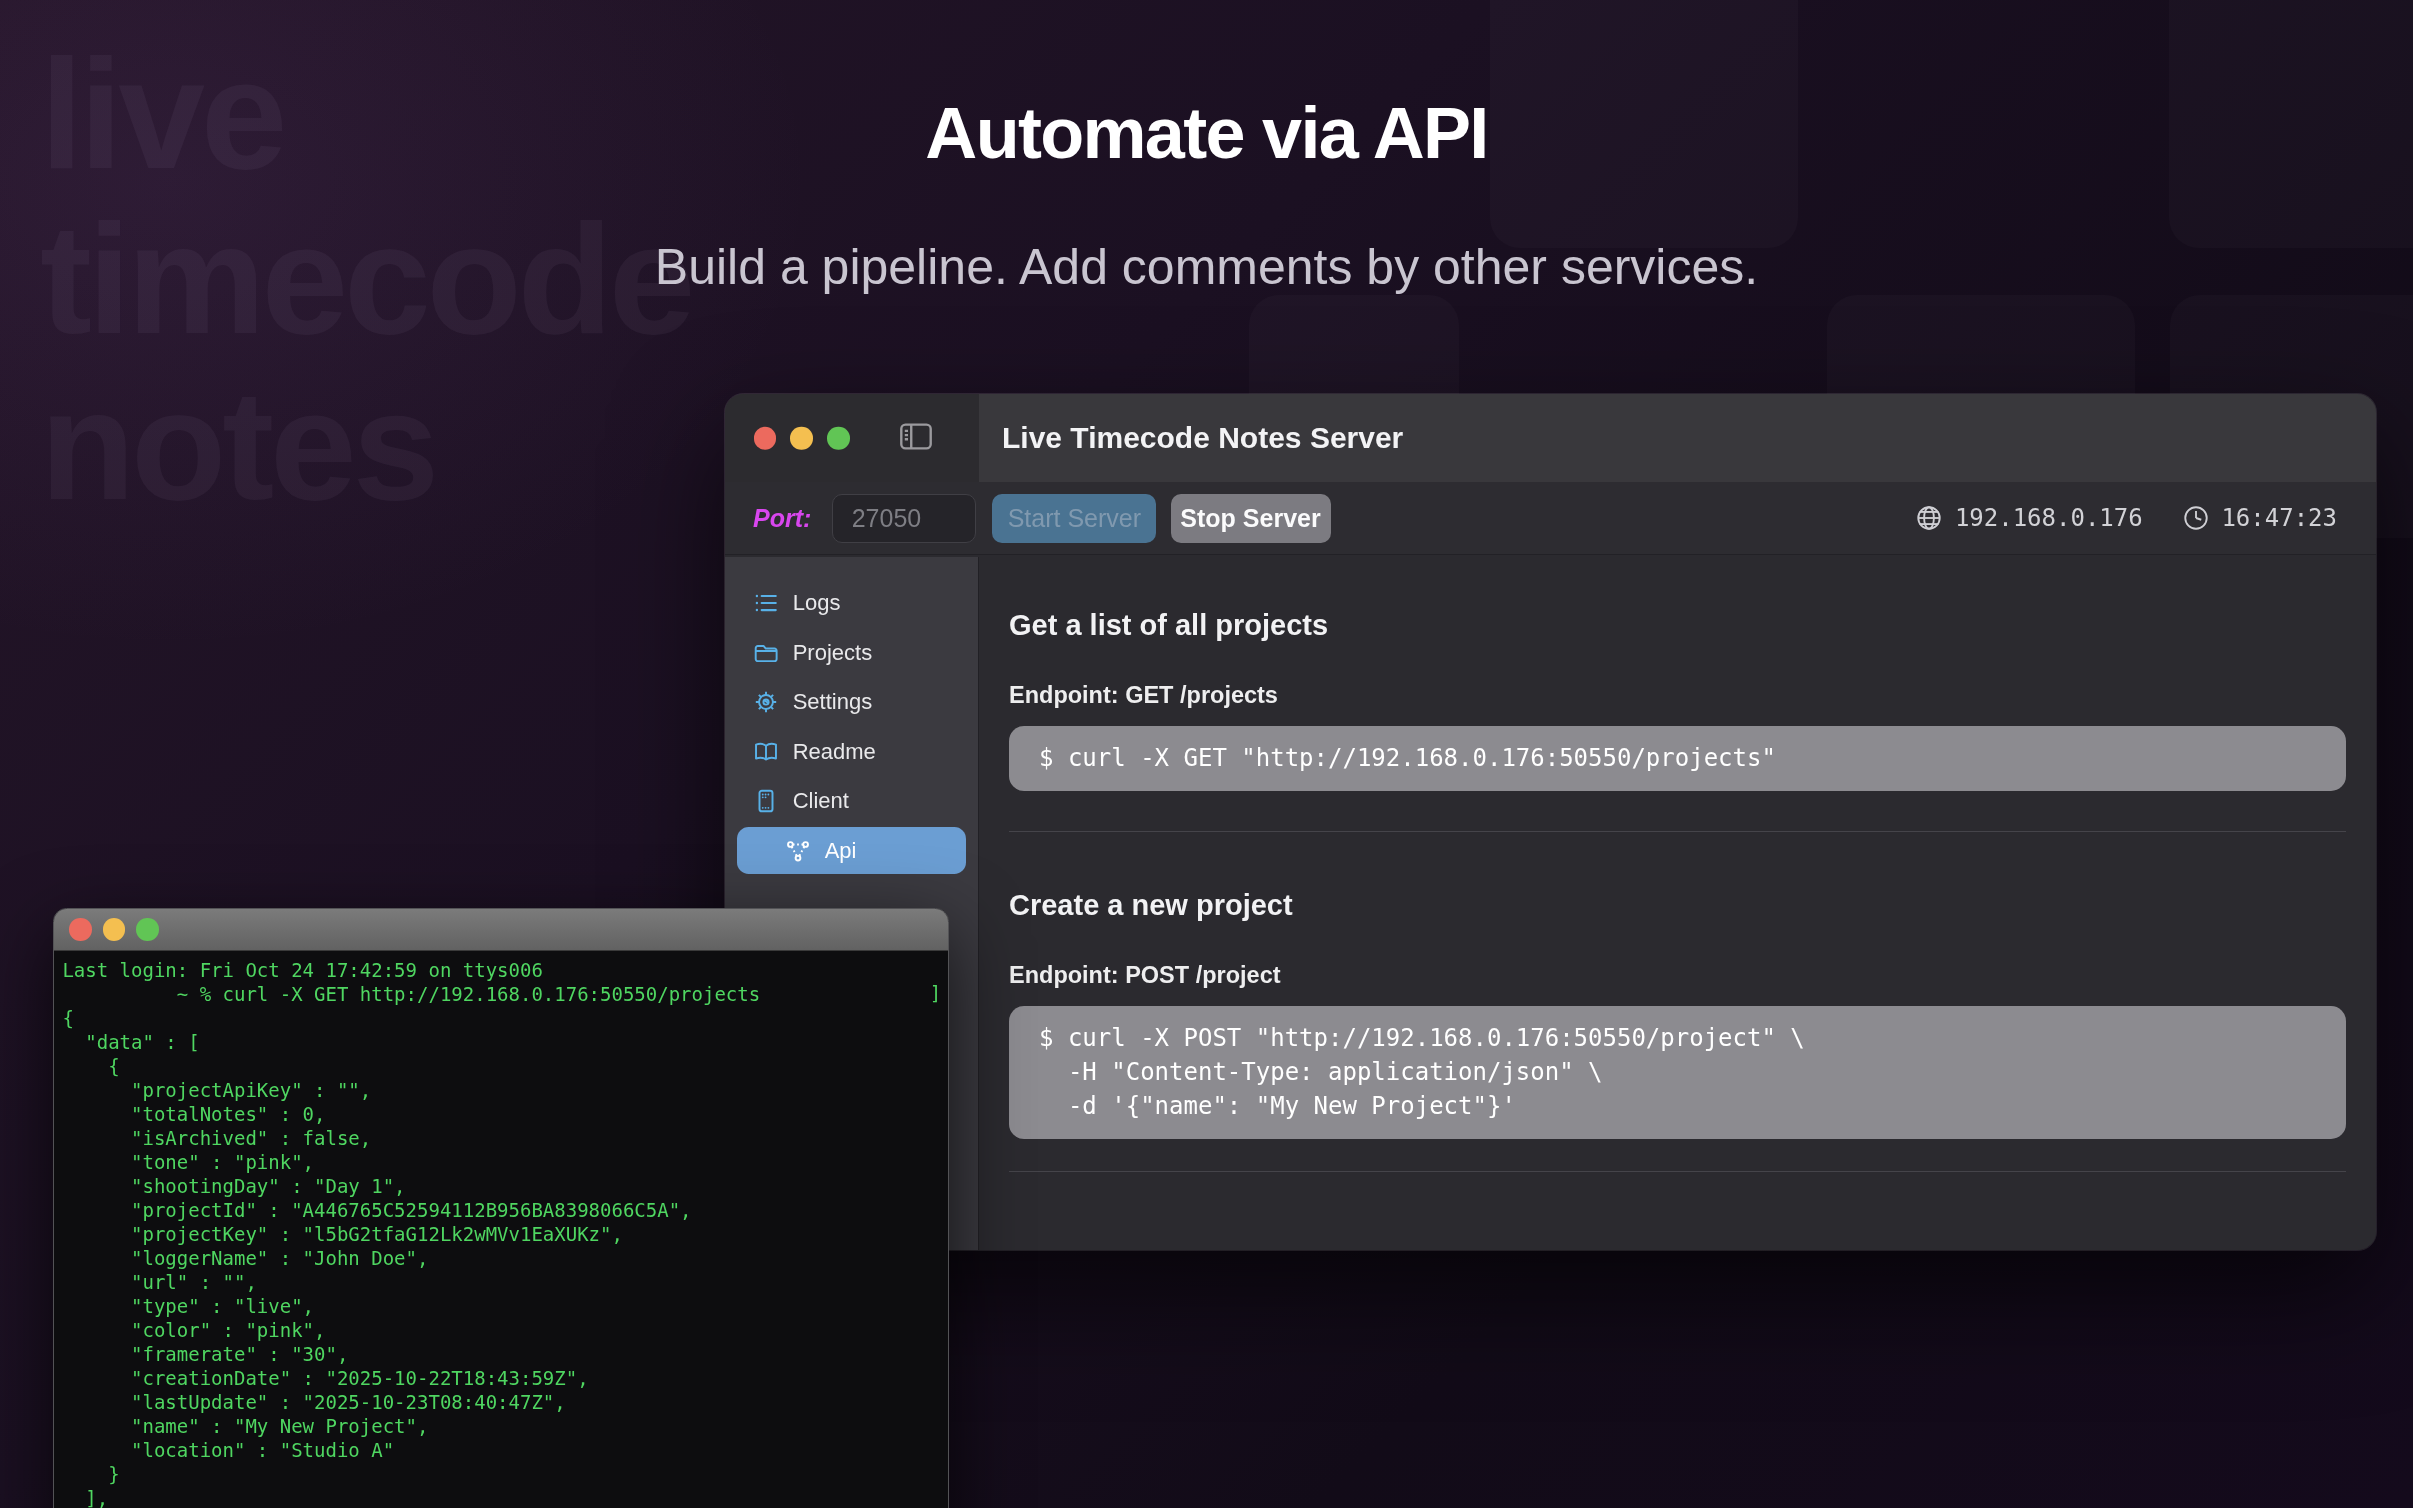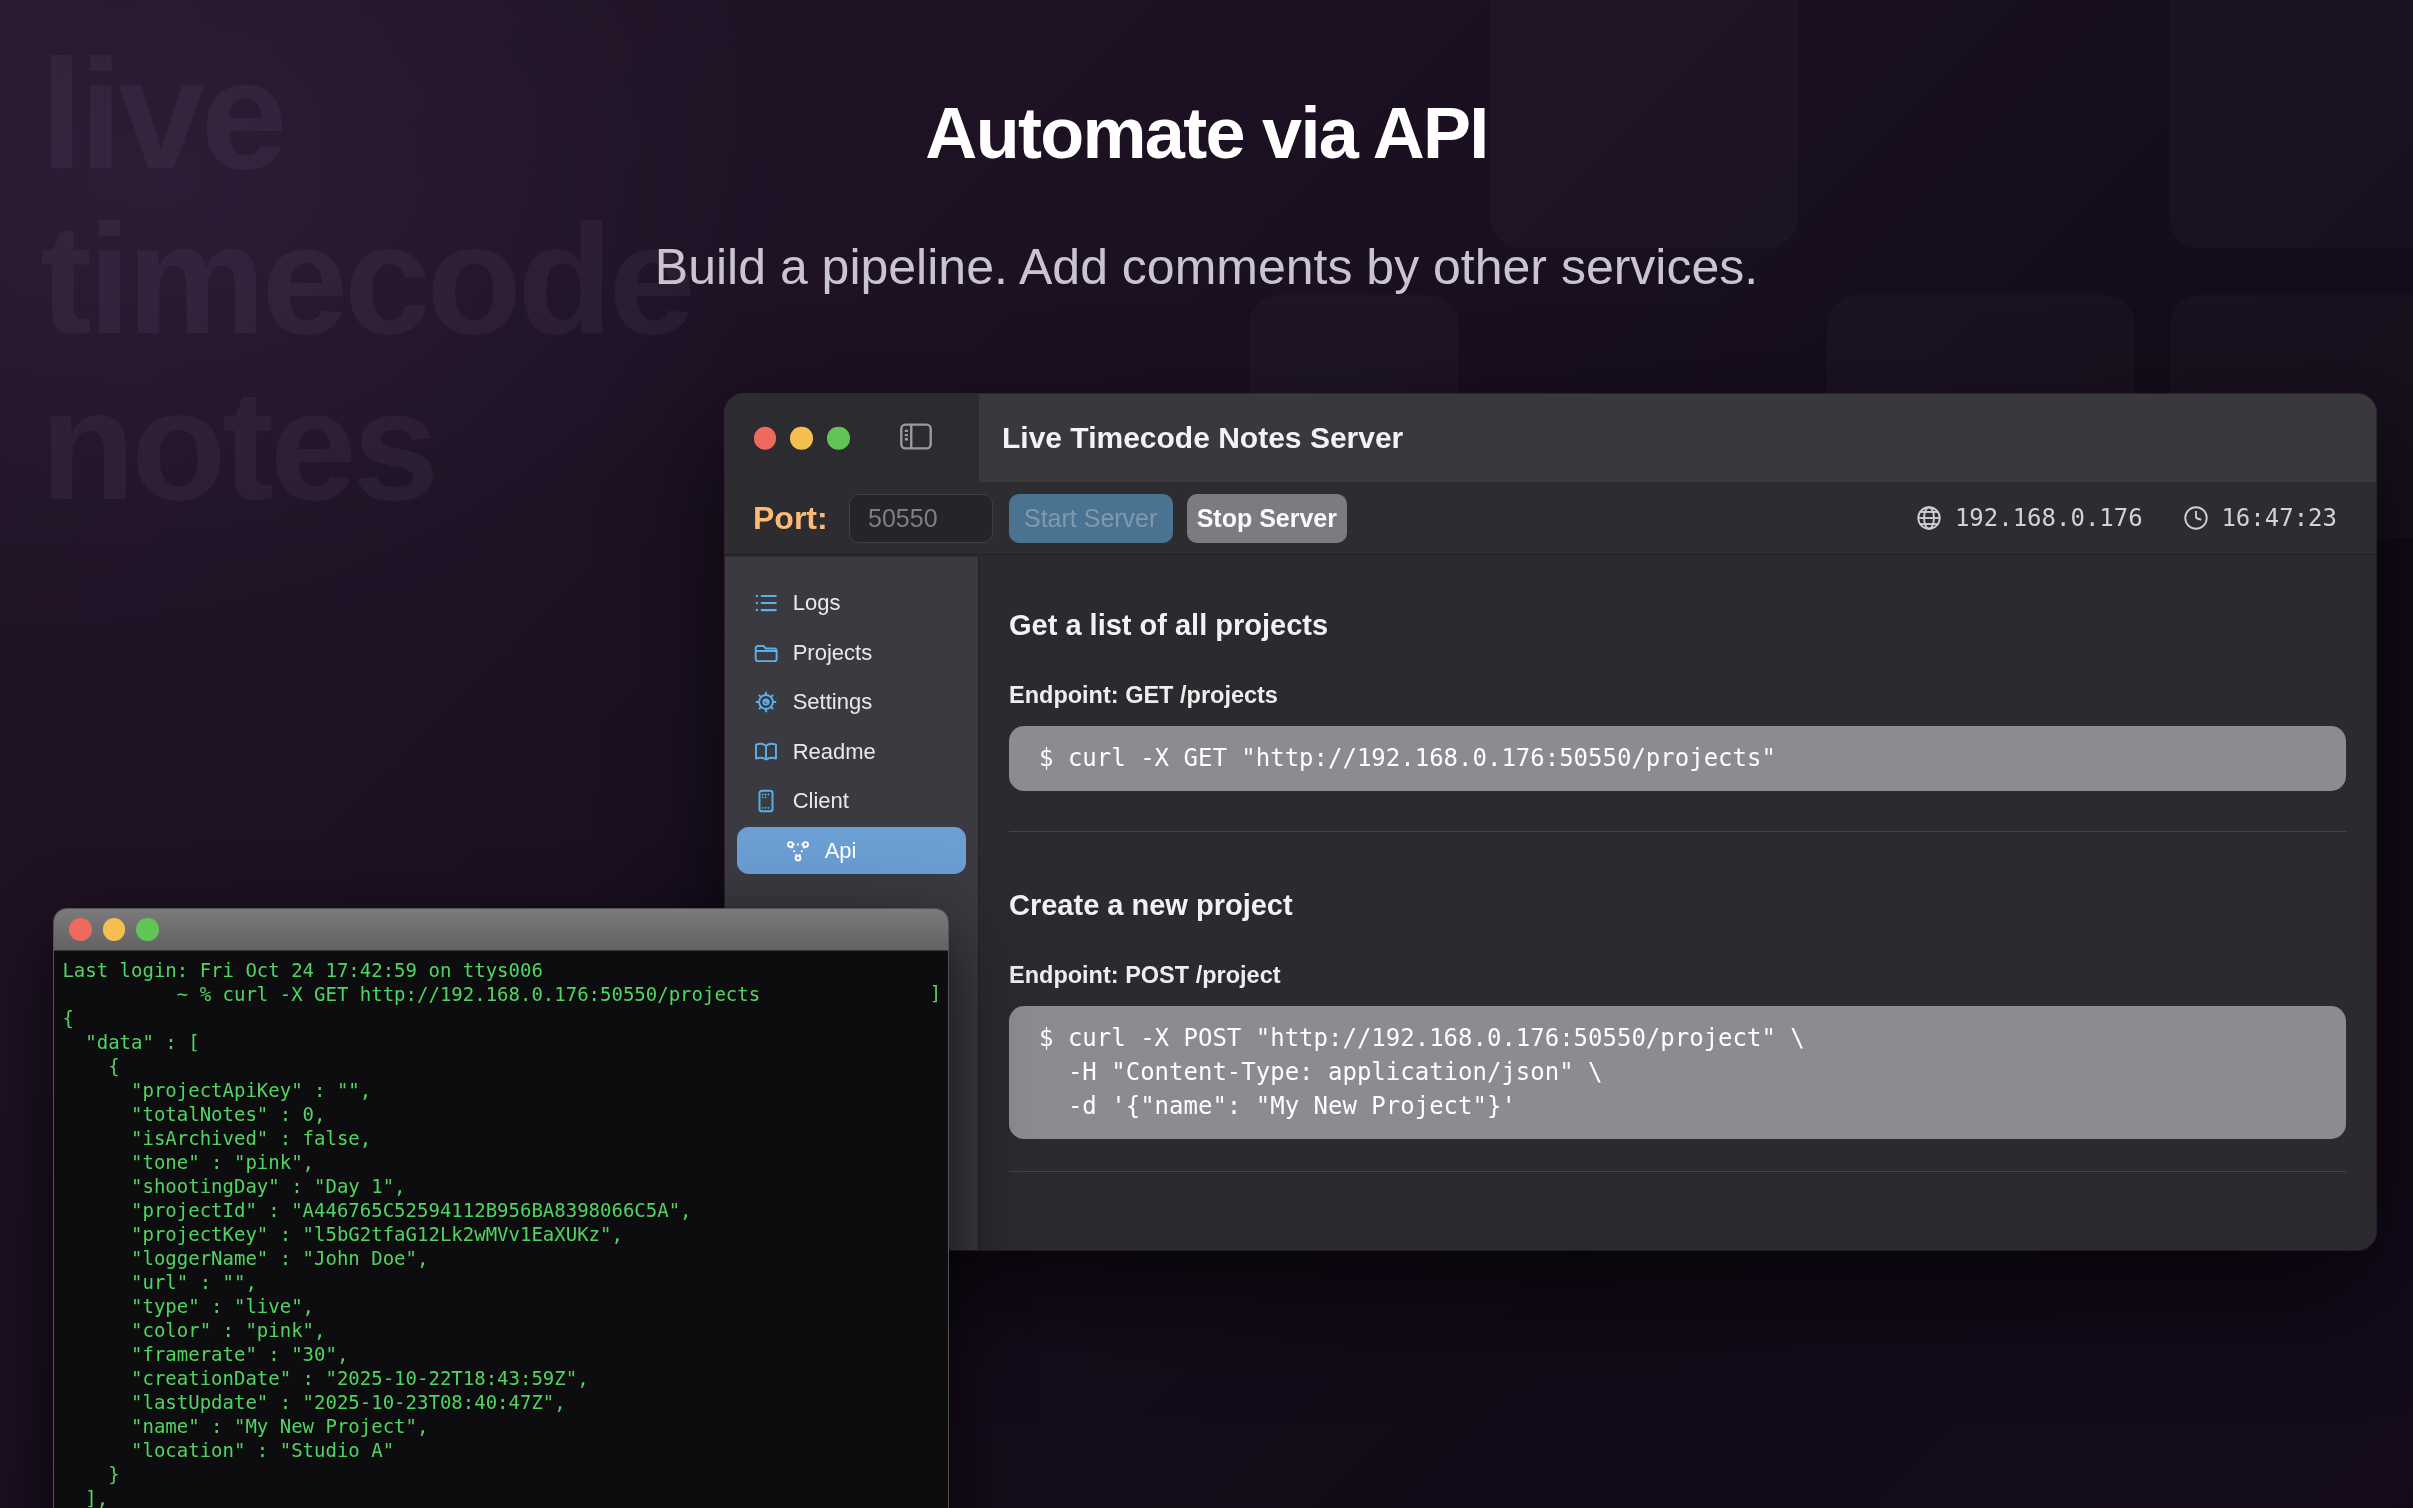--- a/index.html
+++ b/index.html
@@ -29,21 +29,21 @@
   .lights{position:absolute;left:28.5px;top:50%;transform:translateY(-50%);display:flex;gap:14.2px;}
   .light{width:22.6px;height:22.6px;border-radius:50%;}
   .light.red{background:var(--traffic-red,#ec6a5e);}
   .light.yellow{background:var(--traffic-yellow,#f4bf50);}
   .light.green{background:var(--traffic-green,#61c555);}
   .toggle-icon{position:absolute;left:174px;top:50%;transform:translateY(-50%);color:#9b9a9e;}
   .win-title{position:absolute;left:277px;top:0;bottom:0;display:flex;align-items:center;
     font-size:30px;font-weight:700;color:#f3f3f5;}
   .toolbar{position:absolute;left:0;top:88px;right:0;height:73px;background:#2d2c31;
     border-bottom:1.7px solid #222126;display:flex;align-items:center;padding:0 39px 0 28px;}
-  .port-label{font-size:32px;font-weight:600;color:#fdba74;}
+  .port-label{font-size:25px;font-weight:600;color:#d946ef;font-style:italic;}
   .port-input{margin-left:21px;width:144px;height:49px;border-radius:10px;background:#252429;
     border:1.7px solid #403f45;display:flex;align-items:center;padding-left:18.4px;
     font-size:25px;color:#7e7e84;}
   .btn{height:49px;border:none;border-radius:10px;font-family:"Liberation Sans",sans-serif;font-size:25px;display:flex;align-items:center;justify-content:center;}
   .btn-start{margin-left:16px;width:164px;background:var(--btn-start-bg,#4a7392);color:#8099af;font-weight:500;}
   .btn-stop{margin-left:14.2px;width:160px;background:#7c7b81;color:#fbfbfc;font-weight:600;}
   .net{margin-left:auto;display:flex;align-items:center;color:#d2d2d6;
     font-family:"DejaVu Sans Mono",monospace;font-size:24px;}
   .net svg{color:#cfcfd4;}
   .net .ip{margin-left:11.7px;}
@@ -121,21 +121,21 @@
             <line x1="4" y1="12" x2="6.3" y2="12"></line>
           </svg>
         </span>
       </div>
       <div class="win-title">Live Timecode Notes Server</div>
     </div>
 
     <div class="toolbar">
       <span class="port-label">Port:</span>
       <div class="port-input">
-        <span>50550</span>
+        <span>27050</span>
       </div>
       <button class="btn btn-start">Start Server</button>
       <button class="btn btn-stop">Stop Server</button>
       <div class="net">
         <svg width="28" height="28" viewBox="0 0 24 24" fill="none" stroke="currentColor" stroke-width="1.6">
           <circle cx="12" cy="12" r="9.2"></circle>
           <ellipse cx="12" cy="12" rx="4.2" ry="9.2"></ellipse>
           <line x1="2.8" y1="12" x2="21.2" y2="12"></line>
           <line x1="4" y1="6.8" x2="20" y2="6.8"></line>
           <line x1="4" y1="17.2" x2="20" y2="17.2"></line>

